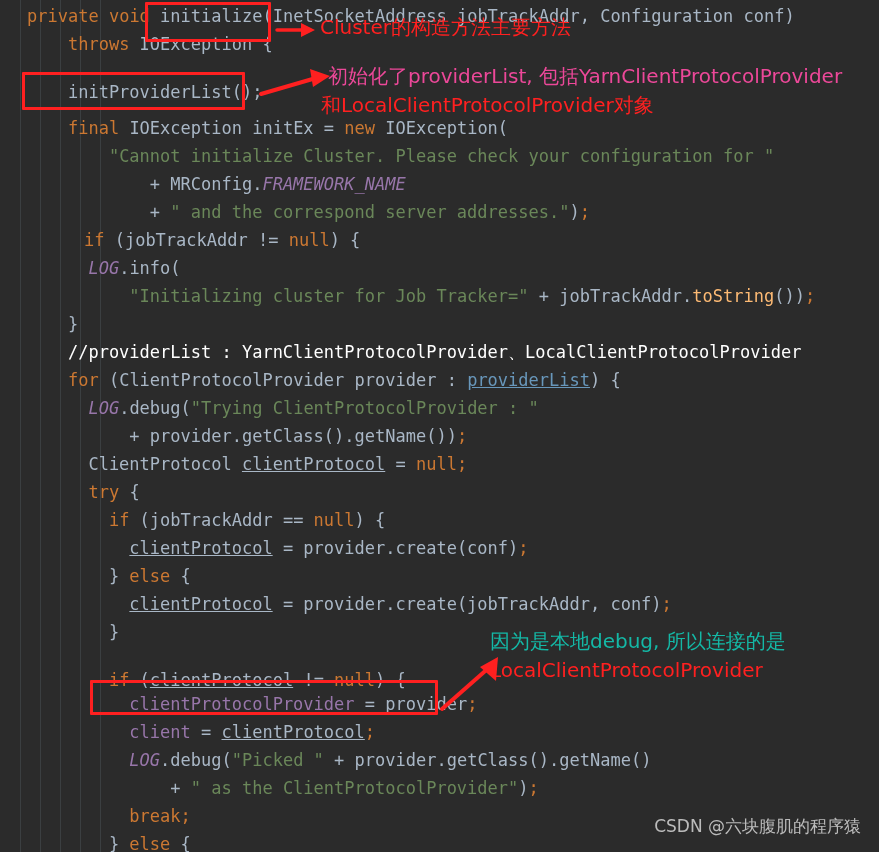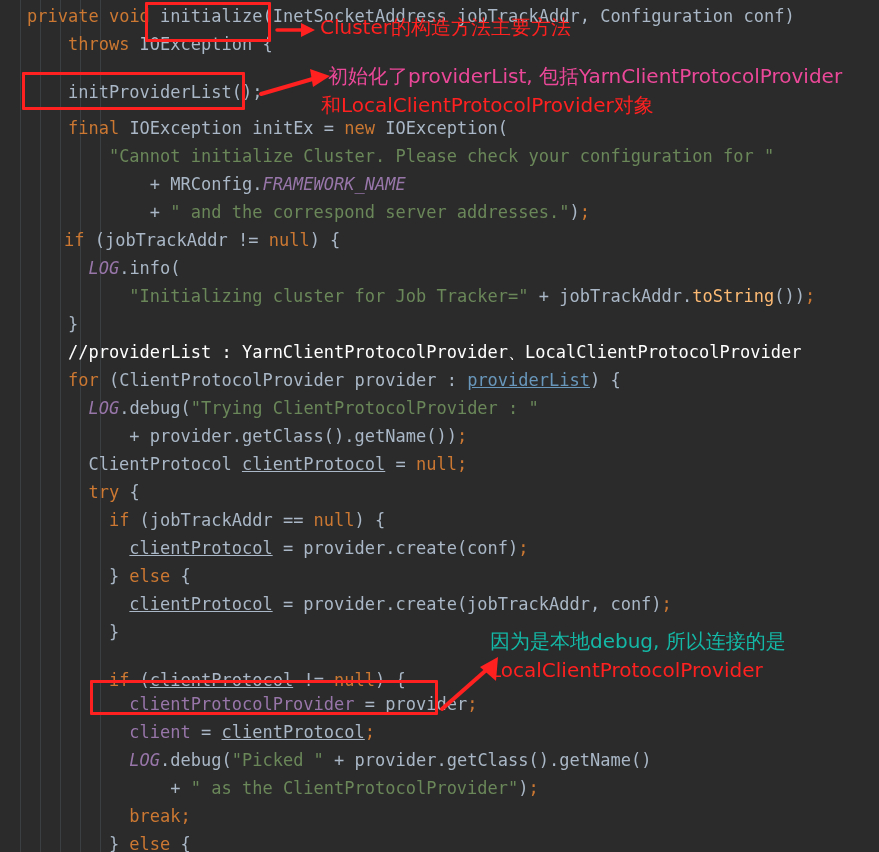--- a/index.html
+++ b/index.html
@@ -103,21 +103,21 @@
         <div class="guide" style="left: 100px; background: rgb(59, 63, 65);"></div>
       </div>
     <div id="code-lines">
         <div class="code-line" style="top: 2px; left: 27px;"><span class="kw">private</span><span class="plain"> </span><span class="kw">void</span><span class="plain"> initialize(InetSocketAddress jobTrackAddr, Configuration conf)</span></div>
         <div class="code-line" style="top: 30px; left: 27px;"><span class="plain">    </span><span class="kw">throws</span><span class="plain"> IOException {</span></div>
         <div class="code-line" style="top: 78px; left: 27px;"><span class="plain">    initProviderList();</span></div>
         <div class="code-line" style="top: 114px; left: 27px;"><span class="plain">    </span><span class="kw">final</span><span class="plain"> IOException initEx = </span><span class="kw">new</span><span class="plain"> IOException(</span></div>
         <div class="code-line" style="top: 142px; left: 27px;"><span class="plain">        </span><span class="str">"Cannot initialize Cluster. Please check your configuration for "</span></div>
         <div class="code-line" style="top: 170px; left: 27px; text-align: center;"><span class="plain">            + MRConfig.</span><span class="fld">FRAMEWORK_NAME</span></div>
         <div class="code-line" style="top: 198px; left: 27px;"><span class="plain">            + </span><span class="str">" and the correspond server addresses."</span><span class="plain">)</span><span class="semi">;</span></div>
-        <div class="code-line" style="top: 226px; left: 23px;"><span class="plain">    </span><span class="kw">if</span><span class="plain"> (jobTrackAddr != </span><span class="kw">null</span><span class="plain">) {</span></div>
+        <div class="code-line" style="top: 226px; left: 43px;"><span class="plain">    </span><span class="kw">if</span><span class="plain"> (jobTrackAddr != </span><span class="kw">null</span><span class="plain">) {</span></div>
         <div class="code-line" style="top: 254px; left: 27px;"><span class="plain">      </span><span class="fld">LOG</span><span class="plain">.info(</span></div>
         <div class="code-line" style="top: 282px; left: 27px;"><span class="plain">          </span><span class="str">"Initializing cluster for Job Tracker="</span><span class="plain"> + jobTrackAddr.</span><span class="ident">toString</span><span class="plain">())</span><span class="semi">;</span></div>
         <div class="code-line" style="top: 310px; left: 27px;"><span class="plain">    }</span></div>
         <div class="code-line" style="top: 338px; left: 27px;"><span class="cmt">    //providerList : YarnClientProtocolProvider、LocalClientProtocolProvider</span></div>
         <div class="code-line" style="top: 366px; left: 27px;"><span class="plain">    </span><span class="kw">for</span><span class="plain"> (ClientProtocolProvider provider : </span><span class="blue-u">providerList</span><span class="plain">) {</span></div>
         <div class="code-line" style="top: 394px; left: 27px;"><span class="plain">      </span><span class="fld">LOG</span><span class="plain">.debug(</span><span class="str">"Trying ClientProtocolProvider : "</span></div>
         <div class="code-line" style="top: 422px; left: 27px;"><span class="plain">          + provider.getClass().getName())</span><span class="semi">;</span></div>
         <div class="code-line" style="top: 450px; left: 27px;"><span class="plain">      ClientProtocol </span><span class="var-u">clientProtocol</span><span class="plain"> = </span><span class="kw">null</span><span class="semi">;</span></div>
         <div class="code-line" style="top: 478px; left: 27px;"><span class="plain">      </span><span class="kw">try</span><span class="plain"> {</span></div>
         <div class="code-line" style="top: 506px; left: 27px;"><span class="plain">        </span><span class="kw">if</span><span class="plain"> (jobTrackAddr == </span><span class="kw">null</span><span class="plain">) {</span></div>
@@ -160,14 +160,15 @@
 
     <div id="notes">
         <div class="anno-text" style="left: 320px; top: 14px; color: rgb(255, 32, 32);">Cluster的构造方法主要方法</div>
         <div class="anno-text" style="left: 328px; top: 63px; color: #ec4899;">初始化了providerList, 包括YarnClientProtocolProvider</div>
         <div class="anno-text" style="left: 321px; top: 92px; color: rgb(255, 32, 32);">和LocalClientProtocolProvider对象</div>
         <div class="anno-text" style="left: 490px; top: 628px; color: #14b8a6;">因为是本地debug, 所以连接的是</div>
         <div class="anno-text" style="left: 490px; top: 657px; color: rgb(255, 32, 32);">LocalClientProtocolProvider</div>
       </div>
   </div>
 
+  <div id="watermark" style="color: rgb(200, 200, 200);">CSDN @六块腹肌的程序猿</div>
 
 </div>
 
 </body></html>

